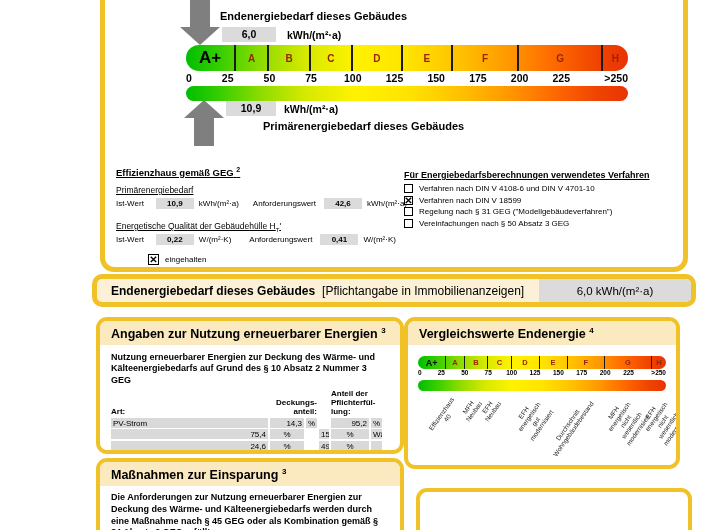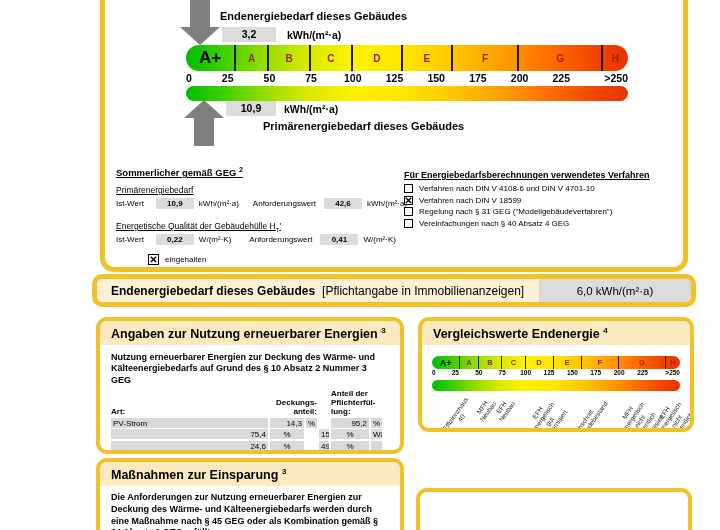--- a/index.html
+++ b/index.html
@@ -83,21 +83,21 @@
   .cell { background:#D9D9D9; padding:1px 2px; height:10px; overflow:hidden; white-space:nowrap; }
   .cell.num { text-align:right; }
   .cell.pct { text-align:center; padding:1px 0; }
   .spacer { background:transparent; }
 
   
   .pnl-meas { left:60px; top:458px; width:308px; height:88px; }
   .meas-text { font-size:9px; font-weight:bold; line-height:1.3; }
 
   
-  .pnl-cmp { left:382px; top:317px; width:276px; height:115px; }
+  .pnl-cmp { left:368px; top:317px; width:276px; height:152px; }
   .cmp-scalewrap { position:relative; margin:11px 10px 0 10px; height:110px; }
   .cmp-band { position:relative; width:248px; height:13px; border-radius:7px; overflow:hidden; display:flex; }
   .cmp-band .seg:not(:last-child){ border-right:1.5px solid #1a1a1a; }
   .cmp-band .seg-label { font-size:7.5px; }
   .cmp-band .seg-aplus-label { font-size:9px; }
   .cmp-ticks { position:relative; width:248px; height:10px; }
   .cmp-ticks .tick { font-size:6.5px; }
   .cmp-lower { width:248px; height:11px; border-radius:6px; margin-top:1px; }
   .cmp-anchor { position:absolute; top:40px; width:0; height:0; }
   .cmp-rot { position:absolute; right:0; top:0; transform:rotate(-55deg); transform-origin:100% 0;
@@ -110,21 +110,21 @@
 <body>
 
 <div class="page">
 
   <div class="goldbox box-top"></div>
 
   <div class="arrow-shaft" style="left:154px; top:0; width:20px; height:27px;"></div>
   <div class="arrow-head head-down" style="left:144px; top:27px;"></div>
 
   <div class="scale-caption" style="left:184px; top:10px;">Endenergiebedarf dieses Gebäudes</div>
-  <div class="valbox" style="left:186px; top:27px; width:54px; height:15px; line-height:15px;">3,2</div>
+  <div class="valbox" style="left:186px; top:27px; width:54px; height:15px; line-height:15px;">6,0</div>
   <div class="unitlbl" style="left:251px; top:29px;">kWh/(m²·a)</div>
 
   <div class="band-letters egrad">
     <div class="seg w-aplus">
         <span class="seg-aplus-label">A+</span>
       </div>
     <div class="seg w-a">
         <span class="seg-label">A</span>
       </div>
     <div class="seg w-b">
@@ -167,21 +167,21 @@
   <div class="band-lower egrad"></div>
 
   <div class="arrow-head head-up" style="left:148px; top:100px;"></div>
   <div class="arrow-shaft" style="left:158px; top:118px; width:20px; height:28px;"></div>
 
   <div class="valbox" style="left:190px; top:101px; width:50px; height:15px; line-height:15px;">10,9</div>
   <div class="unitlbl" style="left:248px; top:103px;">kWh/(m²·a)</div>
   <div class="scale-caption" style="left:190px; top:120px;padding-left:37px;">Primärenergiebedarf dieses Gebäudes</div>
 
   <div class="req">
-    <div class="title"><span>Sommerlicher gemäß GEG</span> <sup>2</sup></div>
+    <div class="title"><span>Effizienzhaus gemäß GEG</span> <sup>2</sup></div>
 
     <div class="subhead" style="top:19px; left:0;">Primärenergiebedarf</div>
     <div class="req-row" style="top:32px; left:0;">
       <span>Ist-Wert</span>
       <span class="req-box" style="margin-left:12px;">10,9</span>
       <span style="margin-left:5px;">kWh/(m²·a)</span>
       <span style="margin-left:14px;">Anforderungswert</span>
       <span class="req-box" style="margin-left:8px;">42,6</span>
       <span style="margin-left:5px;">kWh/(m²·a)</span>
     </div>
@@ -213,21 +213,21 @@
     <div class="opt">
       <span class="checkbox" data-checked="true"></span>
       <span class="lbl">Verfahren nach DIN V 18599</span>
     </div>
     <div class="opt">
       <span class="checkbox" data-checked="false"></span>
       <span class="lbl">Regelung nach § 31 GEG ("Modellgebäudeverfahren")</span>
     </div>
     <div class="opt">
       <span class="checkbox" data-checked="false"></span>
-      <span class="lbl">Vereinfachungen nach § 40 Absatz 4 GEG</span>
+      <span class="lbl">Vereinfachungen nach § 50 Absatz 3 GEG</span>
     </div>
   </div>
 
   <div class="goldbox box-banner">
     <span class="banner-label">Endenergiebedarf dieses Gebäudes</span>
     <span class="banner-note">[Pflichtangabe in Immobilienanzeigen]</span>
     <span class="banner-value">6,0 kWh/(m²·a)</span>
   </div>
 
   <div class="panel pnl-renew">

